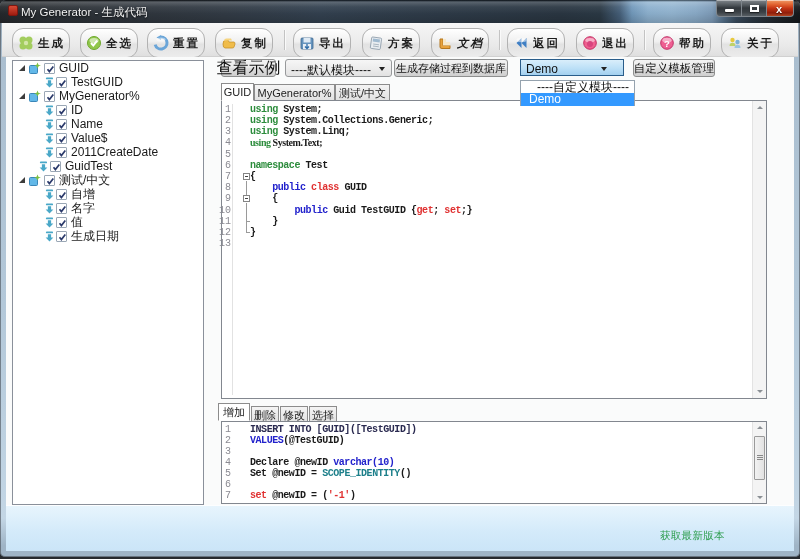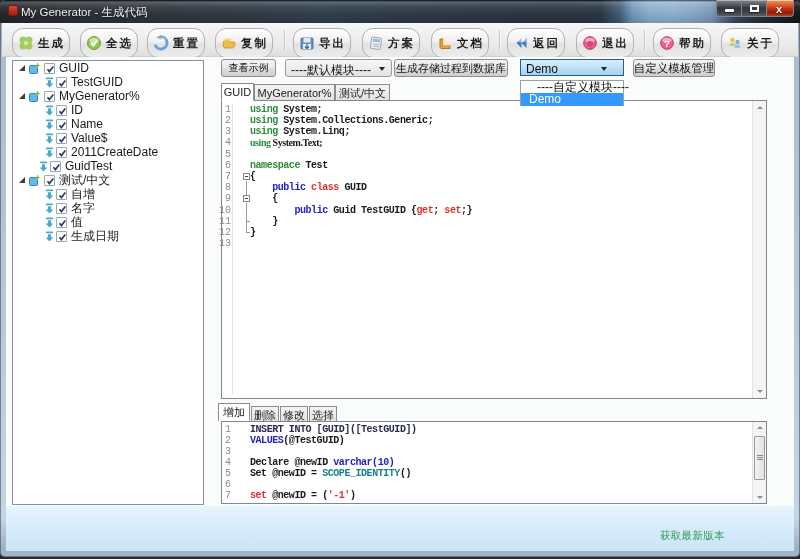--- a/index.html
+++ b/index.html
@@ -43,21 +43,21 @@
 
 #tree { position:absolute; left:12px; top:60px; width:192px; height:445px; background:#fff; border:1px solid #8a909a; }
 .trow { position:absolute; left:0; height:14px; font-size:12px; color:#1a1a1a; display:flex; align-items:center; }
 .texp { width:0; height:0; border-left:6px solid transparent; border-bottom:6px solid #3c3c3c; margin-right:4px; flex:none; }
 .tico { margin-right:3px; flex:none; }
 .tarr { margin-right:2px; flex:none; }
 .cb { width:11px; height:11px; background:#fff; border:1px solid #9aa7b5; border-radius:1px; margin-right:4px; position:relative; flex:none; }
 .cb svg { position:absolute; left:0px; top:0px; }
 
 .wbtn { position:absolute; top:59px; height:18px; border:1px solid #8e8f8f; border-radius:3px;
-  background:linear-gradient(180deg,#f3f3f3,#ebebeb 45%,#dcdcdc 55%,#cfcfcf); font-size:10px; color:#111; white-space:nowrap;
+  background:linear-gradient(180deg,#f3f3f3,#ebebeb 45%,#dcdcdc 55%,#cfcfcf); font-size:16px; color:#111; white-space:nowrap;
   display:flex; align-items:center; justify-content:center; }
 .combo { position:absolute; top:59px; height:18px; border:1px solid #97999b; border-radius:3px; background:linear-gradient(180deg,#f6f6f6,#ededed 50%,#e2e2e2); font-size:12px; color:#111; }
 .combo .txt { position:absolute; left:5px; top:2px; }
 .combo .arr { position:absolute; right:1px; top:1px; bottom:1px; width:15px; }
 .combo .arr:after { content:""; position:absolute; left:4px; top:6px; border-left:3.5px solid transparent; border-right:3.5px solid transparent; border-top:4px solid #222; }
 
 .tab { position:absolute; height:17px; border:1px solid #8c8c8c; background:linear-gradient(180deg,#f4f4f4,#e2e2e2);
   font-size:11px; white-space:nowrap; overflow:hidden; color:#222; text-align:center; line-height:16px; }
 .tab.act { background:#fff; border-bottom:1px solid #fff; height:18px; z-index:3; }
 
@@ -65,21 +65,21 @@
 .codeline { position:absolute; left:0; padding-left:28px; width:100%; height:12px; white-space:pre;
   font:bold 10px "Liberation Mono",monospace; letter-spacing:-0.45px; color:#1a1a1a; }
 .lnum { position:absolute; left:-3px; width:12px; text-align:right; font:10px "Liberation Mono",monospace; color:#8a8a92; height:12px; }
 .kg { color:#2c8c3c; } .kb { color:#2222cc; } .kr { color:#e03131; } .kt { color:#1c7f8a; } .kn { color:#2a2a50; }
 
 .vsb { position:absolute; background:#f4f4f4; border-left:1px solid #e3e3e3; }
 .sbarrow { position:absolute; left:4px; width:0; height:0; }
 .up { border-left:3px solid transparent; border-right:3px solid transparent; border-bottom:3.5px solid #8a8f94; }
 .dn { border-left:3px solid transparent; border-right:3px solid transparent; border-top:3.5px solid #8a8f94; }
 
-#ddlist { position:absolute; left:520px; top:80px; width:104px; height:26px; background:#fff; border:1px solid #95a2ae; z-index:10; }
+#ddlist { position:absolute; left:520px; top:80px; width:115px; height:26px; background:#fff; border:1px solid #95a2ae; z-index:10; }
 #ddlist .it1 { height:12px; font-size:12px; color:#111; padding-left:16px; line-height:12px; white-space:nowrap; }
 #ddlist .it2 { height:13px; font-size:12px; color:#fff; background:#3399ff; padding-left:8px; line-height:13px; white-space:nowrap; }
 </style>
 </head>
 <body>
 <div id="win">
   <div id="titlebar"></div>
   <div id="appicon"></div>
   <div id="apptitle">My Generator - 生成代码</div>
   <div class="capbtn" id="btnmin">
@@ -141,21 +141,21 @@
     <svg width="16" height="16" viewBox="0 0 16 16">
         <rect x="3" y="2.5" width="10" height="11.5" rx="1" fill="#e9edf1" stroke="#8a9aa8" stroke-width="0.8" transform="rotate(8 8 8)"></rect>
         <rect x="4.5" y="4" width="7" height="3" fill="#9fb9cf" transform="rotate(8 8 8)"></rect>
         <g stroke="#aab6c0" stroke-width="1">
           <path d="M5.2 9 L11 9.8" transform="rotate(0)"></path>
           <path d="M5 11 L10.8 11.8"></path>
         </g>
       </svg>
     <span>方案</span>
     </div>
-  <div class="tbtn" style="left:431px;width:58px;">
+  <div class="tbtn" style="left:431px;width:58px;font-style:italic;">
     <svg width="16" height="16" viewBox="0 0 16 16">
         <path d="M3 4 L3 12 Q3 13.5 5 13.5 L13 13.5 L13 10.5 L6 10.5 L6 4 Z" fill="#e8a33d" stroke="#b5771d" stroke-width="1"></path>
         <path d="M6 4 L6 10.5 L13 10.5 L13 7 L9 7 L9 4 Z" fill="#f7e8c8"></path>
       </svg>
     <span>文档</span>
     </div>
   <div class="tsep" style="left:499px;"></div>
   <div class="tbtn" style="left:507px;width:58px;">
     <svg width="16" height="16" viewBox="0 0 16 16">
         <g fill="#3f7fc4">

